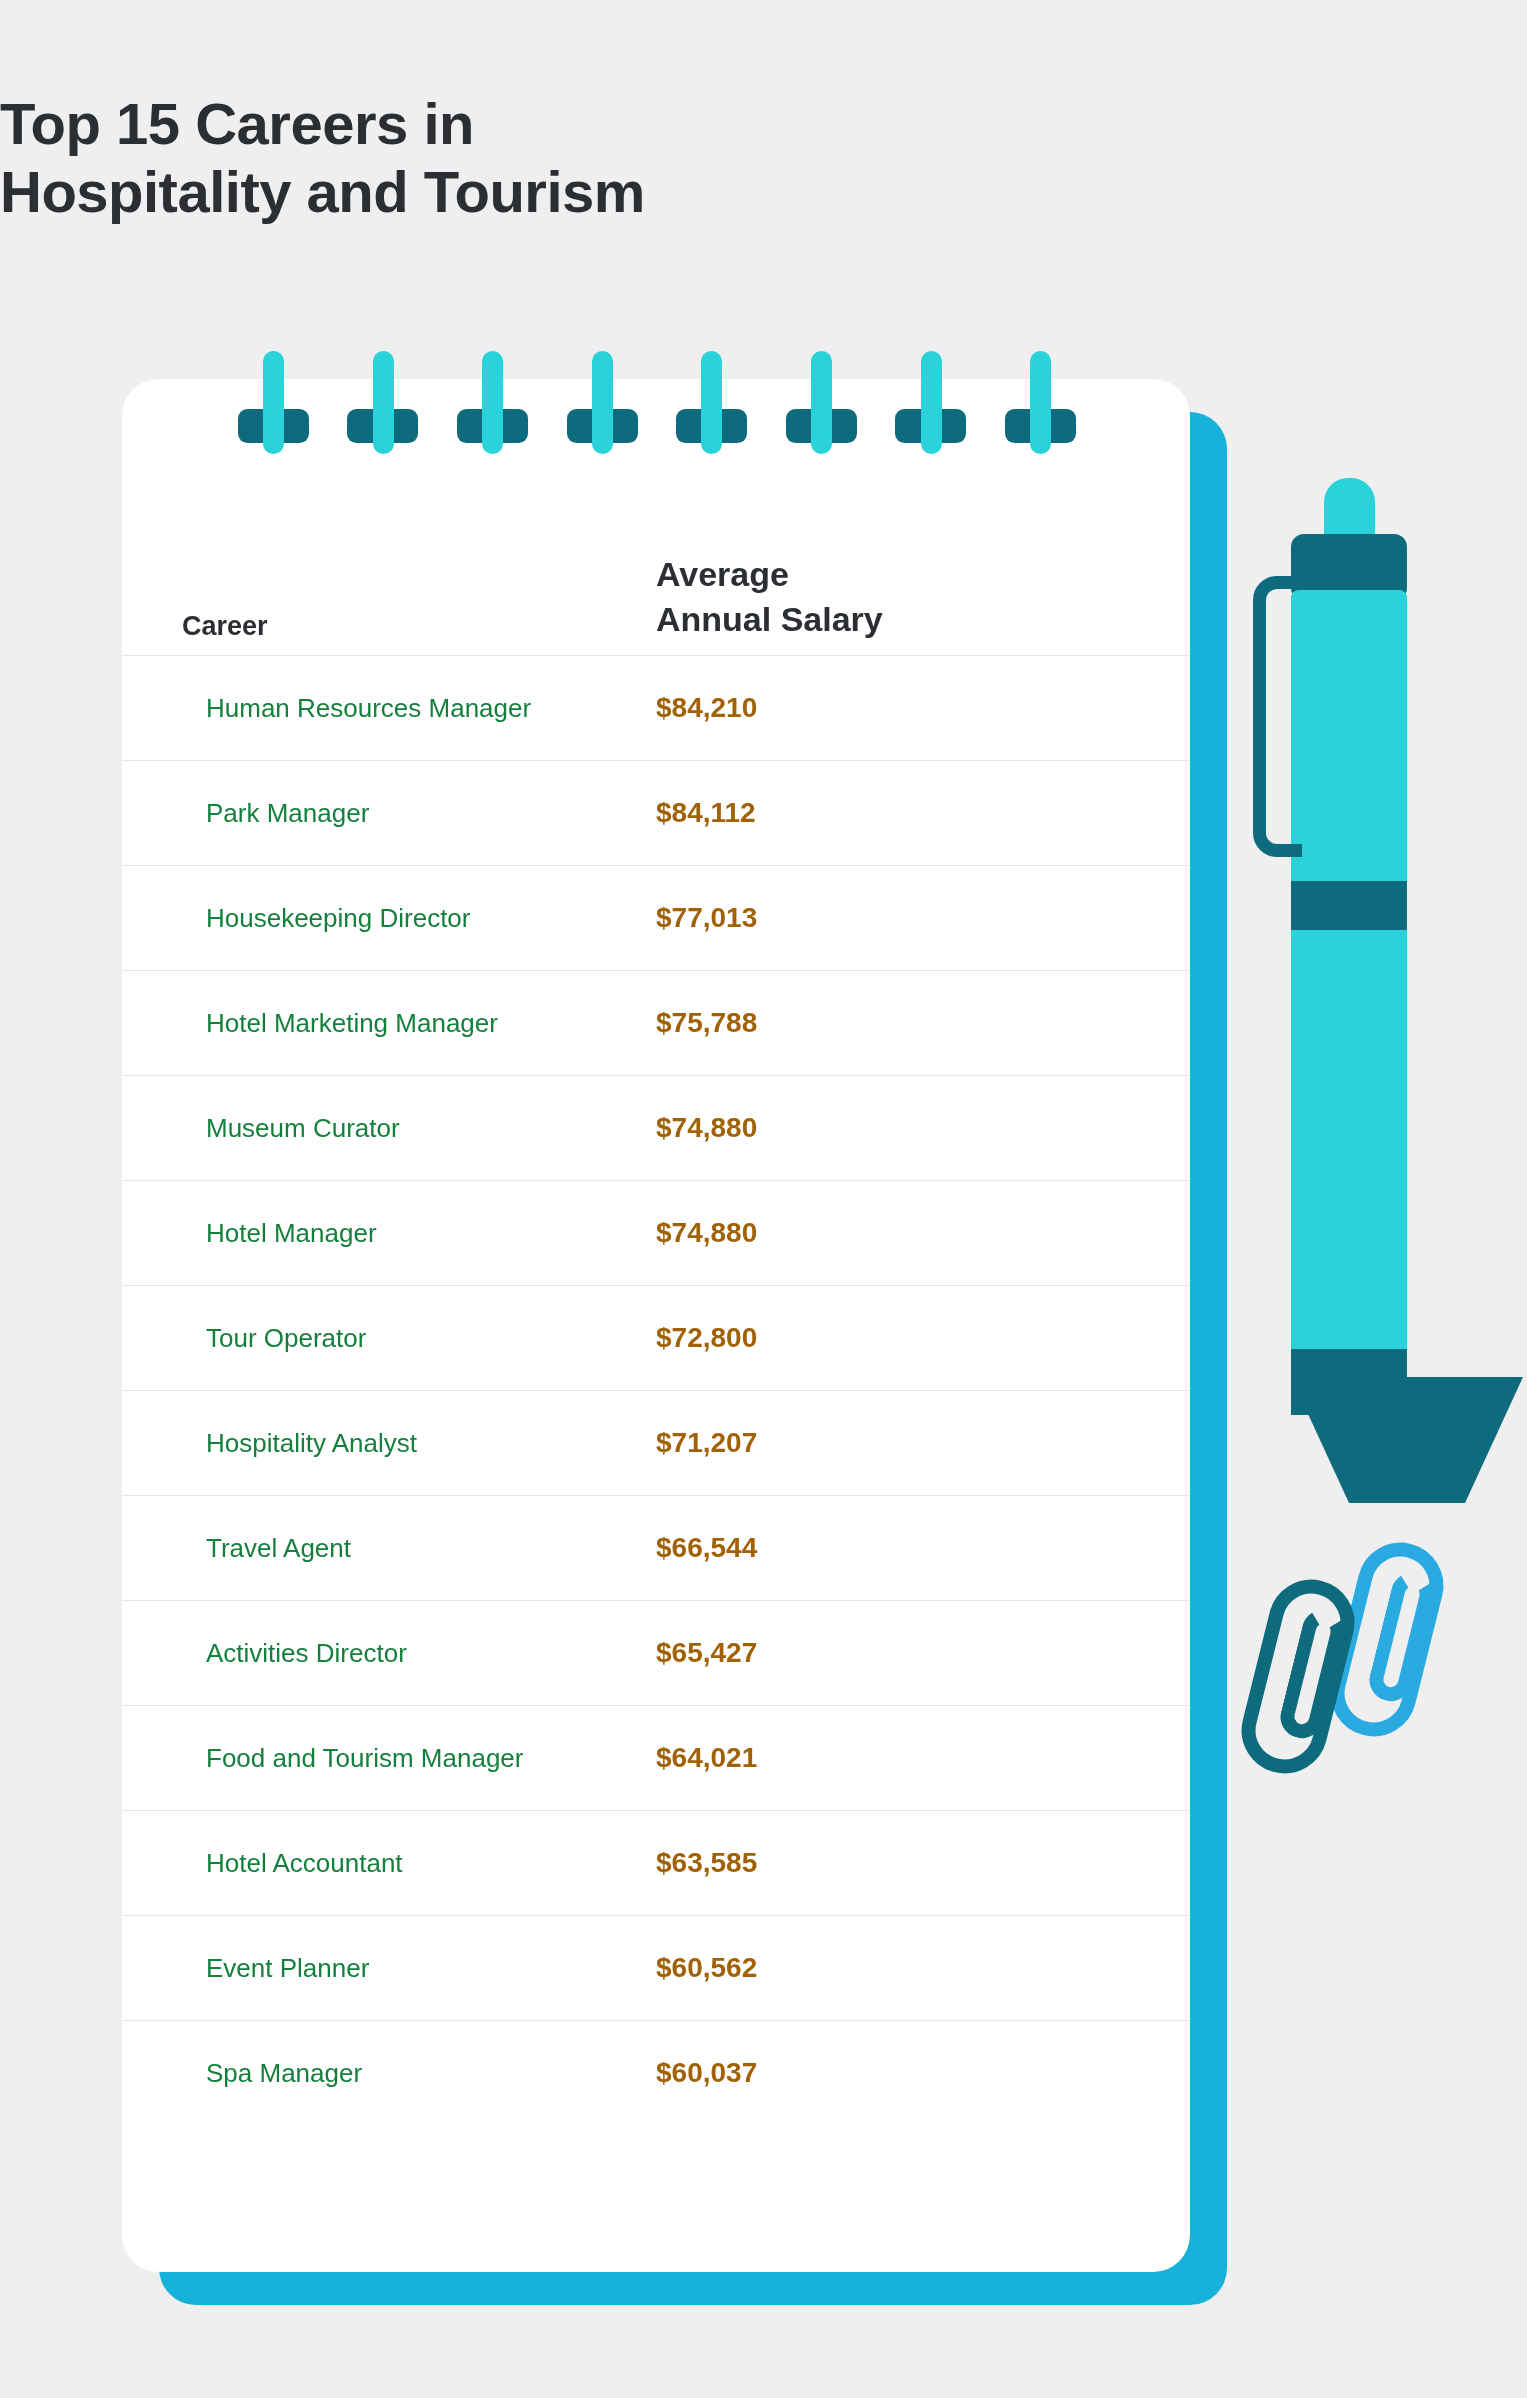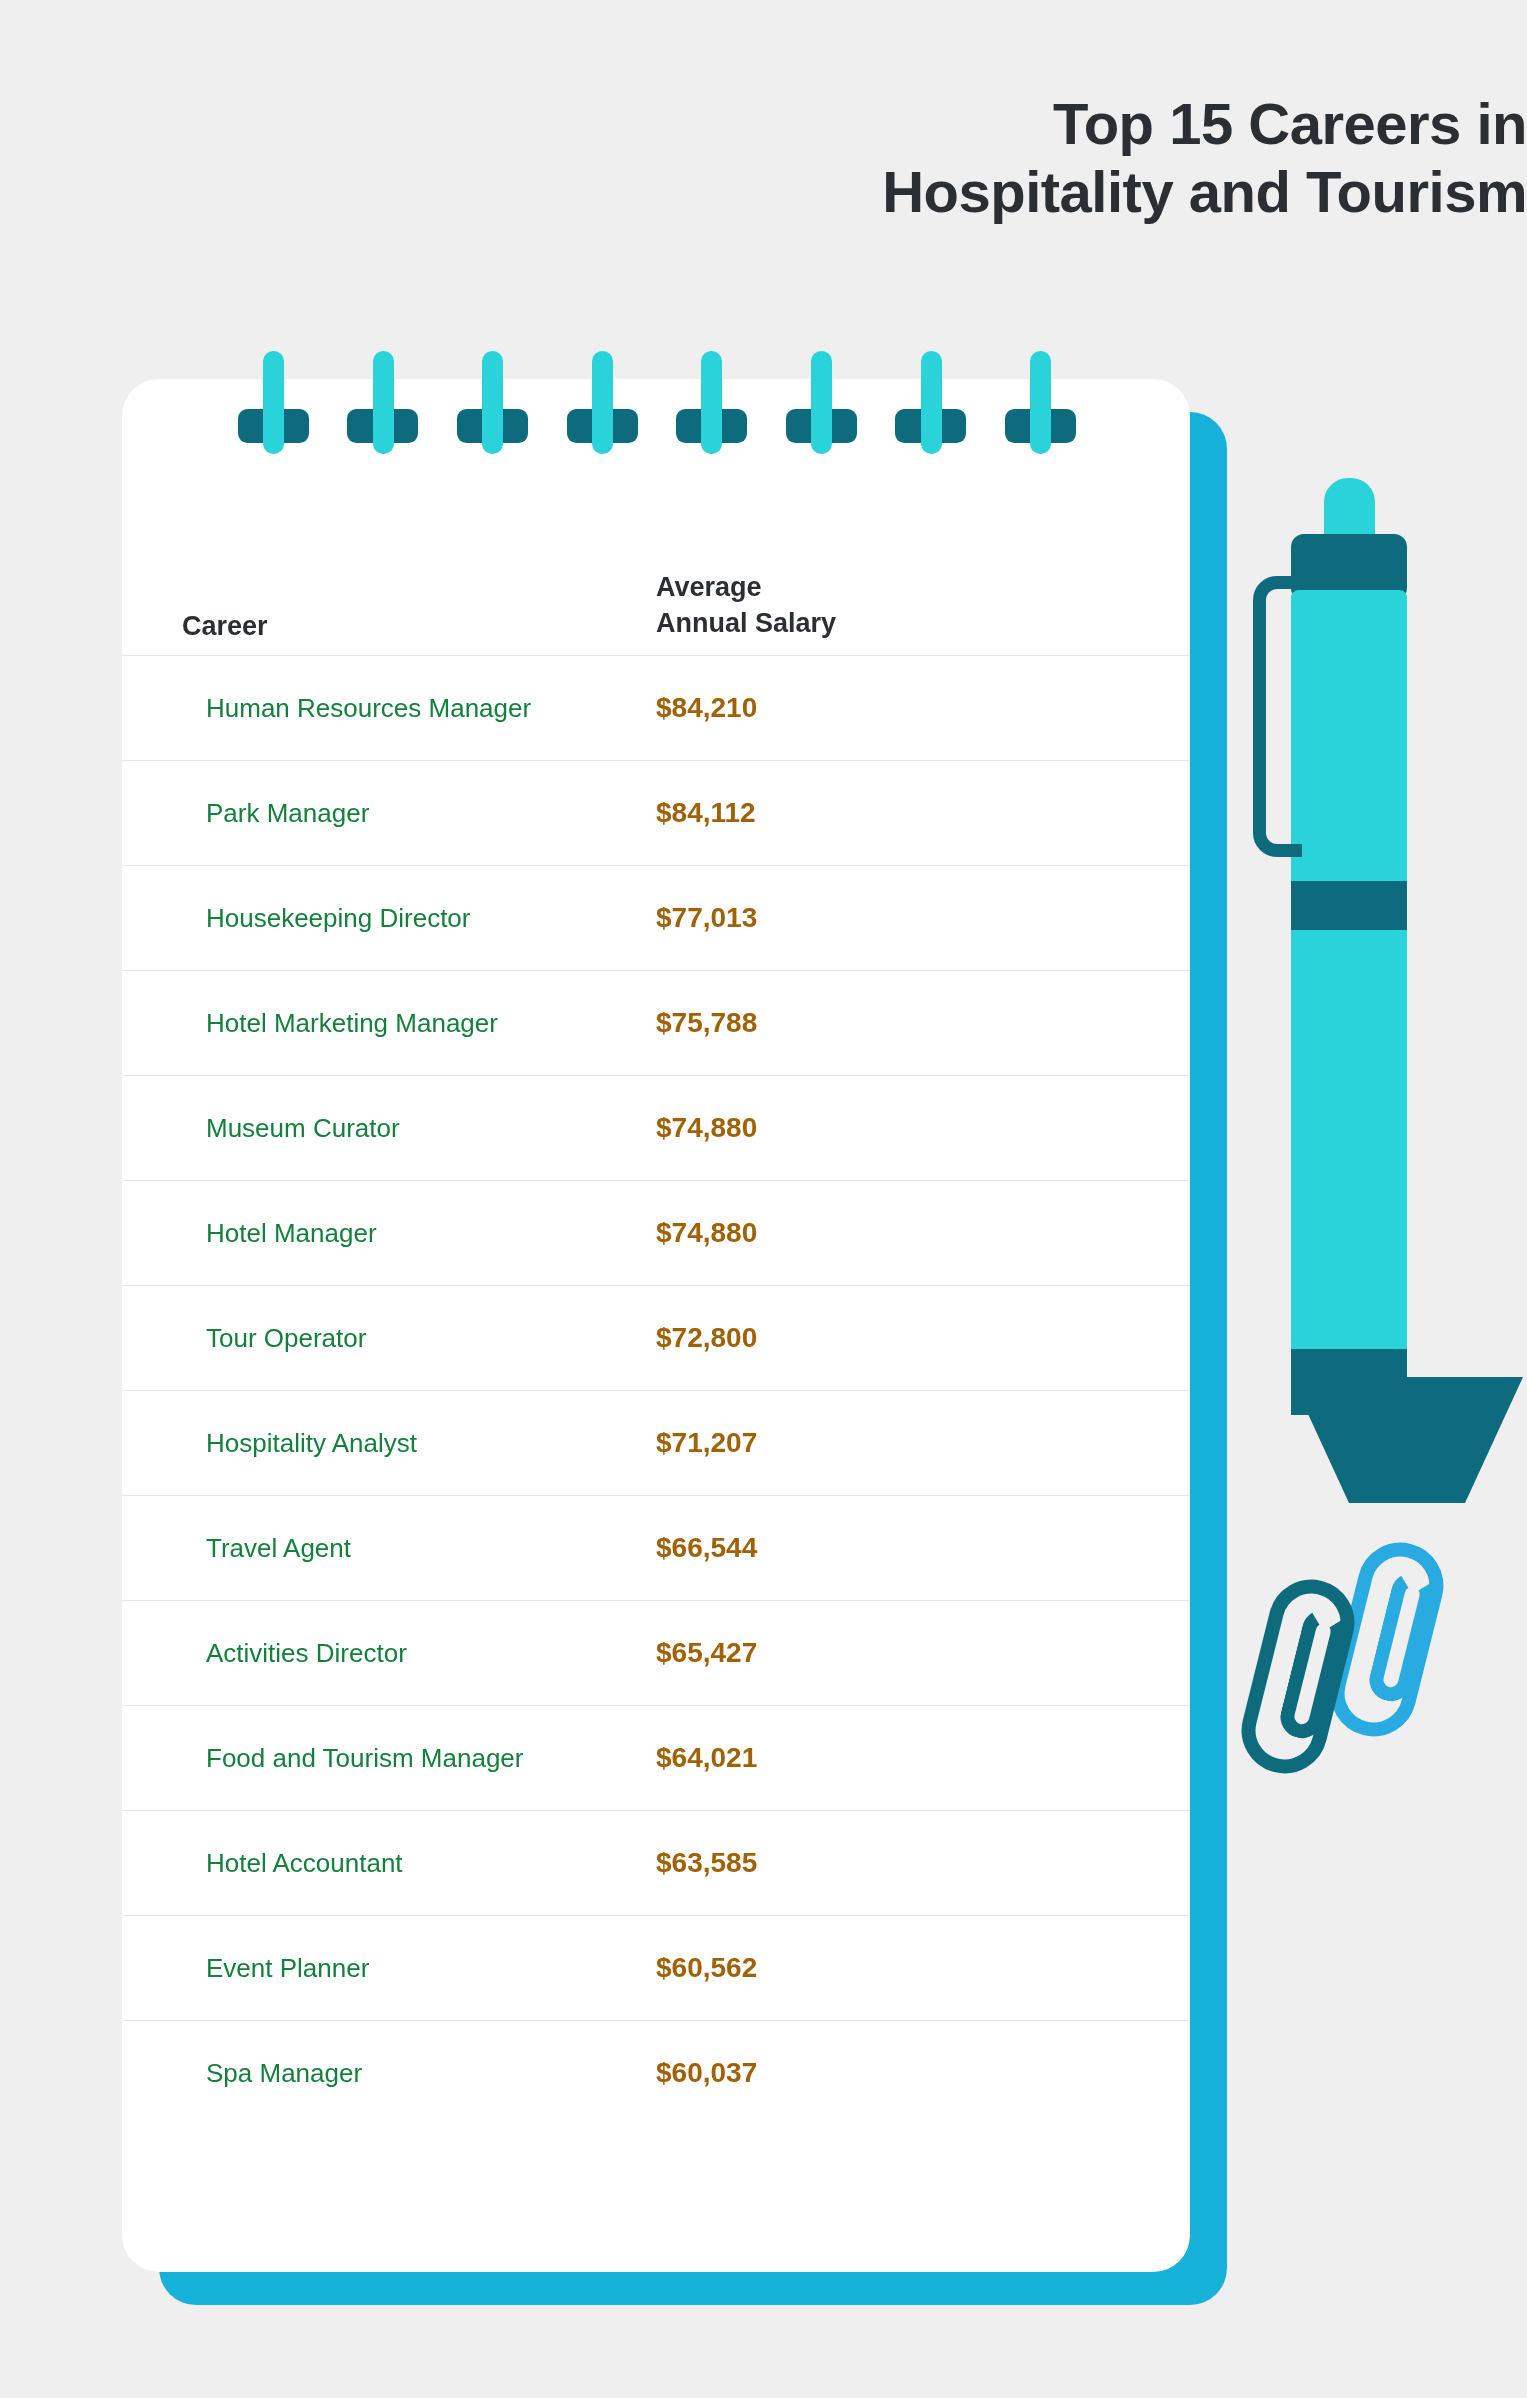--- a/index.html
+++ b/index.html
@@ -14,21 +14,21 @@
     overflow: hidden;
     position: relative;
   }
 
   
   .title {
     position: absolute;
     top: 90px;
     left: 0;
     width: 1527px;
-    text-align: right;
+    text-align: left;
     font-size: 58px;
     line-height: 1.17;
     font-weight: bold;
     color: #2b2f33;
     letter-spacing: -0.5px;
   }
   .title-line { display: block; }
 
   
   .notepad-wrap {
@@ -97,21 +97,21 @@
   }
   .th-career {
     width: 534px;
     padding-left: 60px;
     box-sizing: border-box;
     font-size: 27px;
     font-weight: bold;
     color: #2b2f33;
   }
   .th-salary {
-    font-size: 27px;
+    font-size: 34px;
     font-weight: bold;
     color: #2b2f33;
     line-height: 1.33;
   }
   .row {
     display: flex;
     align-items: center;
     height: 105px;
     border-top: 1.9px solid #e6e6e6;
     box-sizing: border-box;

